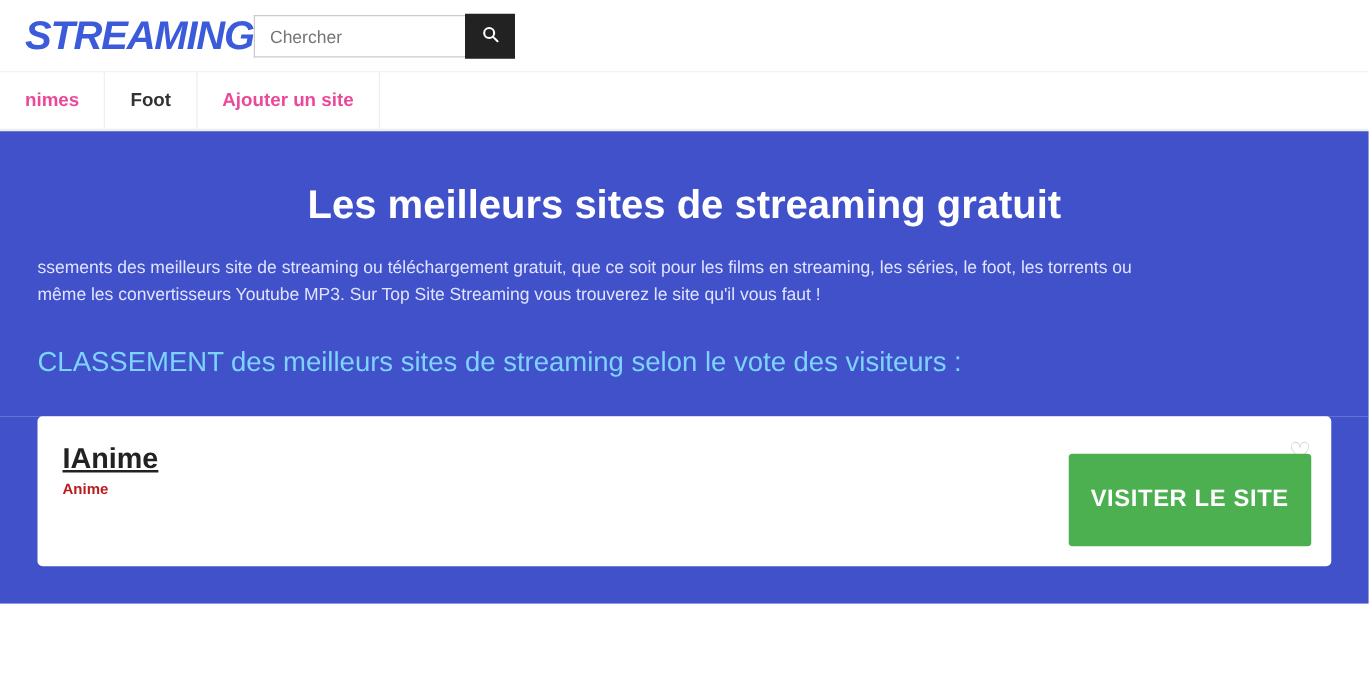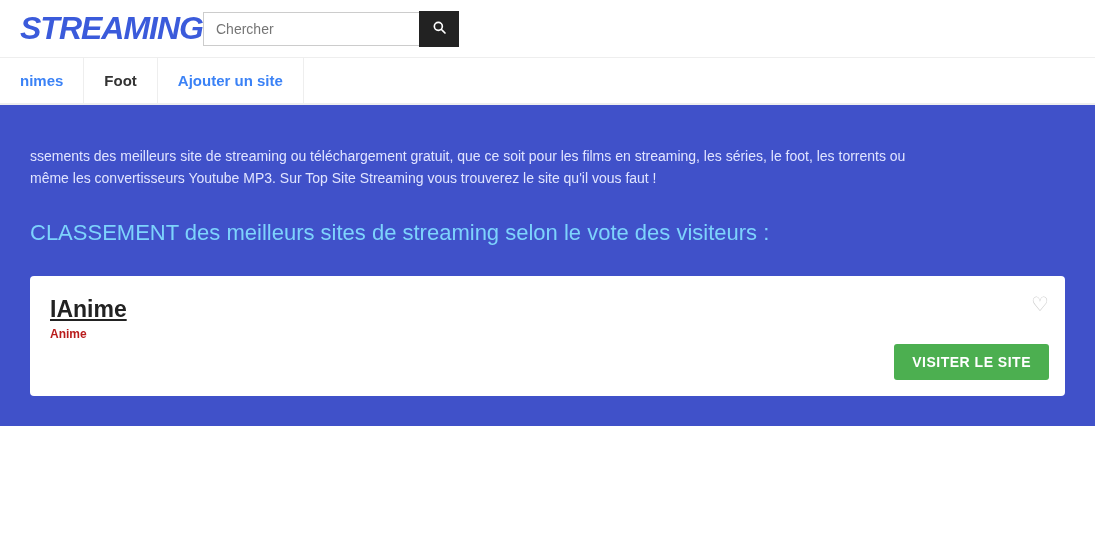--- a/index.html
+++ b/index.html
@@ -35,21 +35,21 @@
 
     .search-container {
       display: flex;
       align-items: center;
     }
 
     .search-input {
       border: 1px solid #ccc;
       padding: 8px 12px;
       font-size: 14px;
-      width: 216px;
+      width: 169px;
       outline: none;
       border-right: none;
     }
 
     .search-btn {
       background: #222;
       border: none;
       padding: 8px 12px;
       cursor: pointer;
       color: #fff;
@@ -63,21 +63,21 @@
       align-items: center;
       background: #fff;
       border-bottom: 2px solid #eee;
       padding: 0 0px;
     }
 
     .nav-item {
       padding: 14px 20px;
       font-size: 15px;
       font-weight: 600;
-      color: #3b82f6;
+      color: #ec4899;
       cursor: pointer;
       border-right: 1px solid #eee;
       white-space: nowrap;
     }
 
     .nav-item.active {
       color: #333;
     }
 
     
@@ -160,22 +160,22 @@
       cursor: pointer;
     }
 
     .card-visit-btn {
       position: absolute;
       bottom: 16px;
       right: 16px;
       background: #4caf50;
       color: #fff;
       font-weight: 700;
-      font-size: 14px;
-      padding: 10px 18px;
+      font-size: 19px;
+      padding: 26px 18px;
       border: none;
       border-radius: 3px;
       cursor: pointer;
       letter-spacing: 0.5px;
     }
   </style>
 </head>
 <body>
 
 <div class="header">
@@ -198,20 +198,21 @@
   </div>
   <div class="nav-item active">
     <span>Foot</span>
   </div>
   <div class="nav-item">
     <span>Ajouter un site</span>
   </div>
 </nav>
 
 <div class="hero">
+  <h1 class="hero-title">Les meilleurs sites de streaming gratuit</h1>
   <p class="hero-description">ssements des meilleurs site de streaming ou téléchargement gratuit, que ce soit pour les films en streaming, les séries, le foot, les torrents ou même les convertisseurs Youtube MP3. Sur Top Site Streaming vous trouverez le site qu'il vous faut !</p>
   <h2 class="hero-classement">CLASSEMENT des meilleurs sites de streaming selon le vote des visiteurs :</h2>
 </div>
 
 <div class="cards-container">
   <div class="card">
     <div class="card-heart">♡</div>
     <div class="card-title">IAnime</div>
     <div class="card-category">Anime</div>
     <button class="card-visit-btn">VISITER LE SITE</button>

